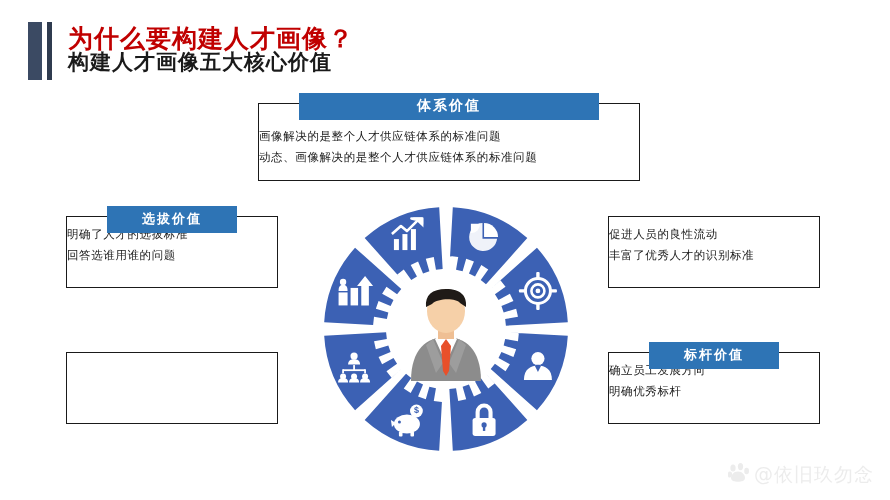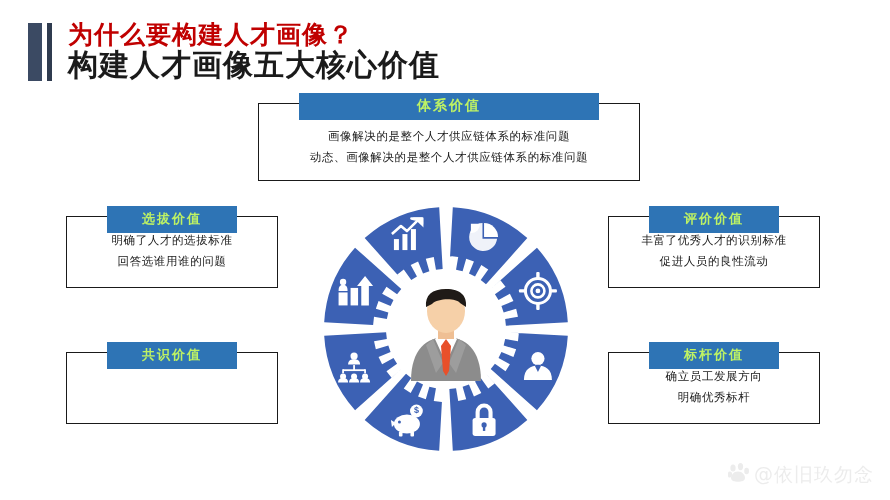--- a/index.html
+++ b/index.html
@@ -44,68 +44,68 @@
     color: #c00000;
     font-size: 25px;
     font-weight: bold;
     line-height: 1.05;
     letter-spacing: 1px;
     white-space: nowrap;
     font-family: "DejaVu Serif", "Liberation Serif", serif;
   }
   #title-sub {
     color: #1a1a1a;
-    font-size: 30px;
+    font-size: 21px;
     font-weight: bold;
     line-height: 1.15;
     letter-spacing: 1px;
     white-space: nowrap;
-    font-family: Liberation Serif, serif;
+    font-family: Liberation Mono, monospace;
   }
 
   
   .card {
     position: absolute;
     box-sizing: border-box;
     border: 1.5px solid #1a1a1a;
     background: #ffffff;
   }
   .card-header {
     position: absolute;
     left: 50%;
     transform: translateX(-50%);
     top: -11px;
     background: #2e74b5;
-    color: #bef264;
+    color: #ffffff;
     font-size: 13px;
     font-weight: bold;
     letter-spacing: 2px;
     text-align: center;
     padding: 4px 0 5px 0;
     white-space: nowrap;
     font-family: "DejaVu Serif", "Liberation Serif", serif;
   }
   .card-body {
-    text-align: center;
+    text-align: left;
     color: #1a1a1a;
     font-size: 11.5px;
     line-height: 1.85;
     letter-spacing: 0.6px;
     font-family: Liberation Sans, sans-serif;
   }
 
   
   #card-top { left: 258px; top: 103px; width: 382px; height: 78px; }
   #card-top .card-header { width: 300px; font-size: 14px; }
   #card-top .card-body { margin-top: 22px; }
 
   
   .card-side { width: 212px; height: 72px; }
   .card-side .card-header { width: 130px; }
-  .card-side .card-body { margin-top: 13px; }
+  .card-side .card-body { margin-top: 7px; }
 
   #card-left-top    { left: 66px;  top: 216px; }
   #card-left-bottom { left: 66px;  top: 352px; }
   #card-right-top   { left: 608px; top: 216px; }
   #card-right-bottom{ left: 608px; top: 352px; }
 
   
   #gear-wrap {
     position: absolute;
     left: 322px;
@@ -154,28 +154,26 @@
 
 <div class="card card-side" id="card-left-top">
   <div class="card-header">选拔价值</div>
   <div class="card-body">
     <div>明确了人才的选拔标准</div>
     <div>回答选谁用谁的问题</div>
   </div>
 </div>
 
 <div class="card card-side" id="card-left-bottom">
-  <div class="card-header">共识价值</div>
 </div>
 
 <div class="card card-side" id="card-right-top">
-  <div class="card-header">评价价值</div>
-  <div class="card-body">
+  <div class="card-body">
+    <div>促进人员的良性流动</div>
     <div>丰富了优秀人才的识别标准</div>
-    <div>促进人员的良性流动</div>
   </div>
 </div>
 
 <div class="card card-side" id="card-right-bottom">
   <div class="card-header">标杆价值</div>
   <div class="card-body">
     <div>确立员工发展方向</div>
     <div>明确优秀标杆</div>
   </div>
 </div>

